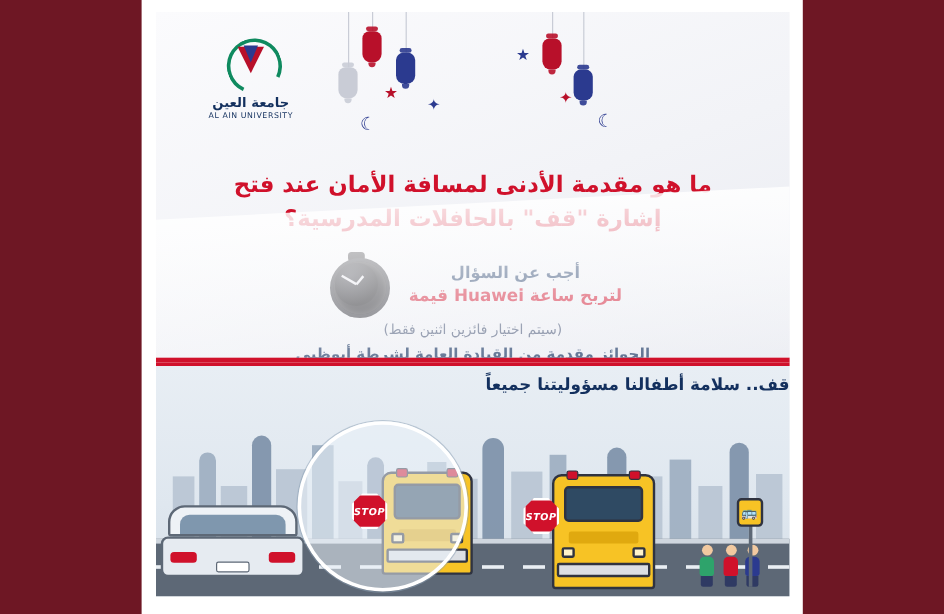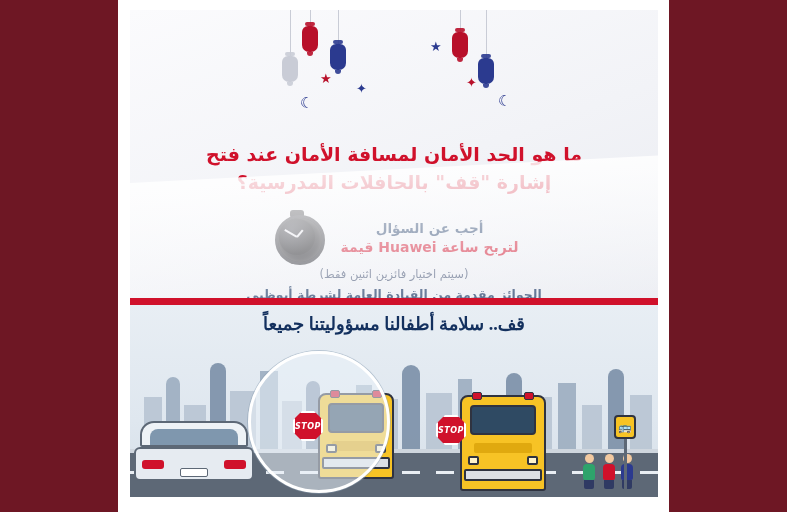--- a/index.html
+++ b/index.html
@@ -339,27 +339,26 @@
     width: 528px;
     height: 192px;
     background: linear-gradient(180deg, #e8eef4 0%, #dfe7ef 60%, #d6dfe8 100%);
     overflow: hidden;
     border-top: 3px solid #d0112b;
   }
   .slogan {
     position: absolute;
     left: 0; right: 0;
     top: 8px;
-    text-align: center;
-    direction: rtl;
-    font-size: 18px;
+    text-align: right;
+    direction: rtl;
+    font-size: 14px;
     font-weight: bold;
     color: #13305e;
     z-index: 8;
-    font-family: Liberation Serif, serif;
   }
 
   
   .skyline {
     position: absolute;
     left: 0; bottom: 46px;
     width: 100%;
     height: 120px;
   }
   .bldg {
@@ -630,26 +629,35 @@
           <div class="body" style="background:#2b3a8f"></div>
         </div>
     </div>
     <div class="decor star" style="left:190px; top:62px;">★</div>
     <div class="decor star blue" style="left:226px; top:72px;">✦</div>
     <div class="decor moon" style="left:170px; top:86px;">☾</div>
     <div class="decor star" style="left:336px; top:66px;">✦</div>
     <div class="decor moon" style="left:368px; top:84px;">☾</div>
     <div class="decor star blue" style="left:300px; top:30px;">★</div>
 
+    <div class="logo-au">
+      <div class="mark">
+        <div class="ring"></div>
+          <div class="v"></div>
+          <div class="v2"></div>
+      </div>
+      <div class="name-ar">جامعة العين</div>
+      <div class="name-en">AL AIN UNIVERSITY</div>
+    </div>
 
 
 
 
     <div class="question">
-      <div>ما هو الحد الأمان لمسافة الأمان عند فتح</div>
+      <div>ما هو مقدمة الأدنى لمسافة الأمان عند فتح</div>
       <div>إشارة "قف" بالحافلات المدرسية؟</div>
     </div>
 
     <div class="prize-wrap">
       <div class="prize-text">
         <div class="l1">أجب عن السؤال</div>
         <div class="l2">لتربح ساعة Huawei قيمة</div>
       </div>
       <div class="watch">
         <div class="strap-t"></div>

